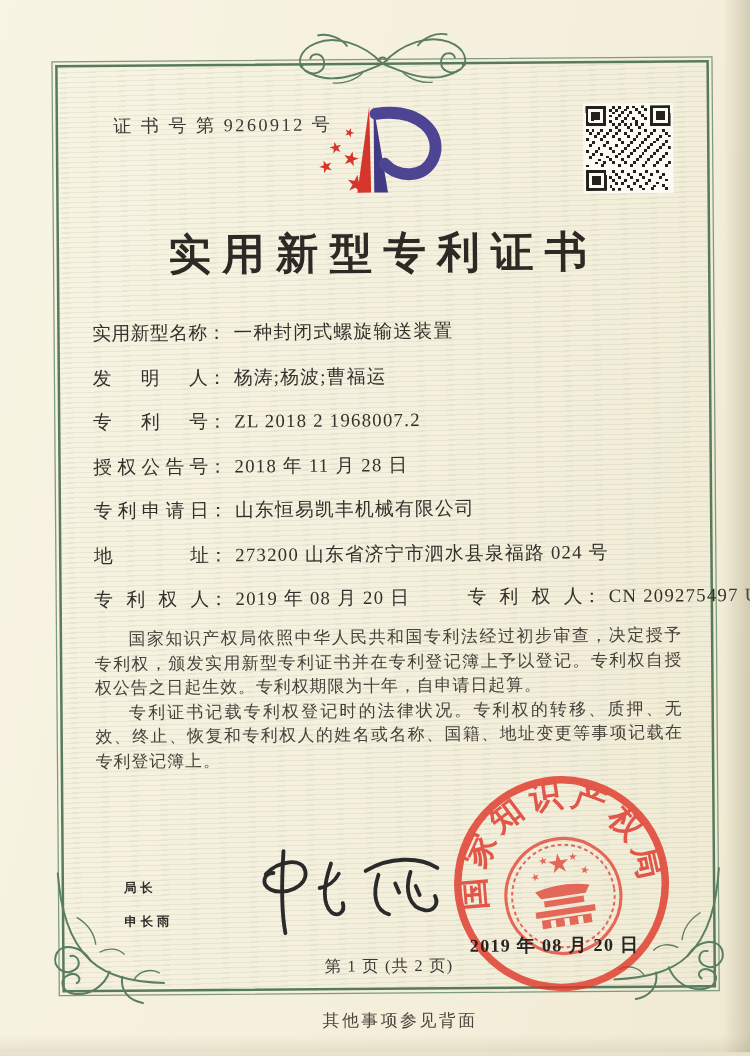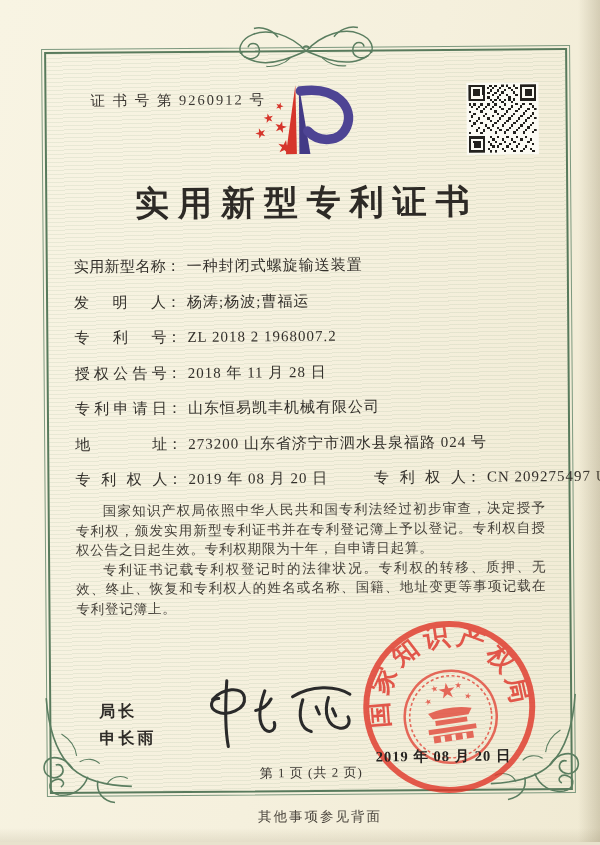--- a/index.html
+++ b/index.html
@@ -38,21 +38,21 @@
   .grant-pair.second{margin-left:42px;}
 
   
   .paras{position:absolute;left:30px;top:452px;width:470px;font-size:13.5px;
     line-height:19.5px;letter-spacing:0.8px;color:#46423b;}
   .paras p{margin:0;text-indent:2em;text-align:justify;}
 
   
   .signer{position:absolute;left:52px;top:648px;
     font-family:"Liberation Sans","DejaVu Sans",sans-serif;
-    font-size:16px;font-weight:600;letter-spacing:3px;color:#2f2c28;line-height:27px;}
+    font-size:10px;font-weight:600;letter-spacing:3px;color:#2f2c28;line-height:27px;}
   .signature{position:absolute;left:146px;top:622px;width:170px;height:82px;}
 
   .seal{position:absolute;left:310px;top:568px;width:184px;height:184px;z-index:5;
     transform:rotate(-8deg);opacity:.92;}
   .seal-date{position:absolute;left:312px;top:700px;width:168px;text-align:center;
     font-size:14.5px;letter-spacing:1px;color:#262421;z-index:6;font-weight:bold;}
 
   .page-info{position:absolute;left:0;top:716px;width:100%;text-align:center;
     font-size:13px;letter-spacing:1px;color:#3c3833;}
 

